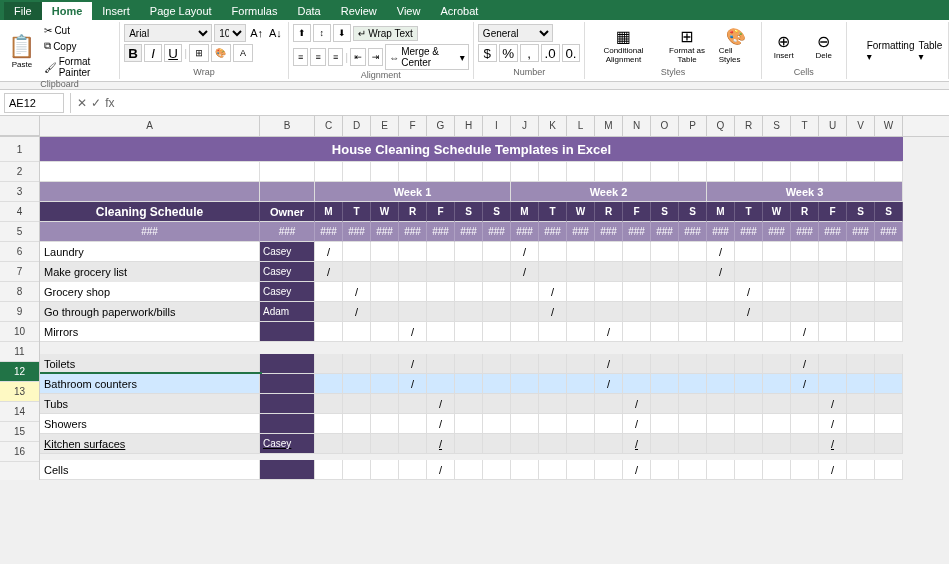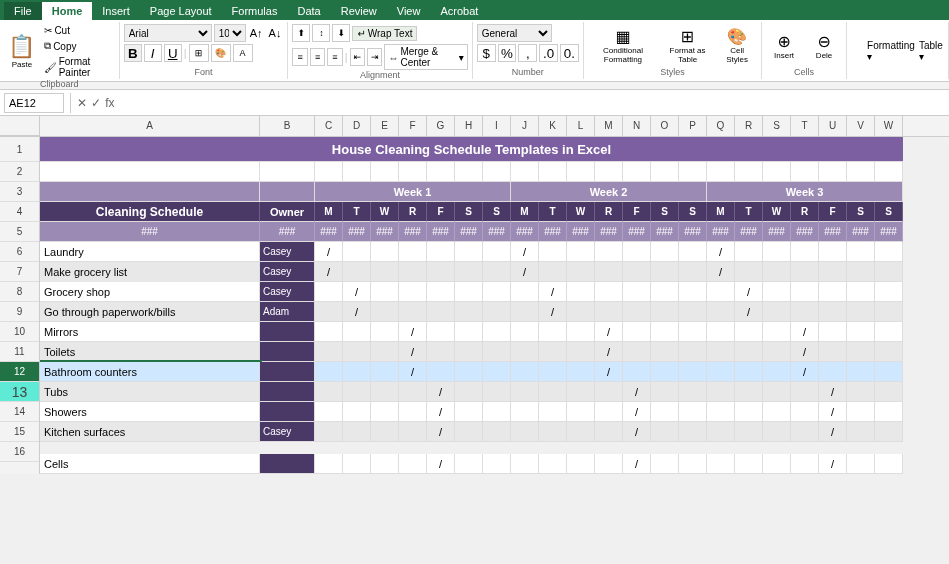--- a/index.html
+++ b/index.html
@@ -78,21 +78,21 @@
         <div style="display:flex;gap:2px;align-items:center;">
           <button style="font-weight:bold;width:18px;height:18px;border:1px solid #ccc;cursor:pointer;background:#f0f0f0;">B</button>
           <button style="font-style:italic;width:18px;height:18px;border:1px solid #ccc;cursor:pointer;background:white;">I</button>
           <button style="text-decoration:underline;width:18px;height:18px;border:1px solid #ccc;cursor:pointer;background:white;">U</button>
           <span style="color:#ccc;">|</span>
           <button style="width:20px;height:18px;border:1px solid #ccc;cursor:pointer;background:white;font-size:9px;">⊞</button>
           <button style="width:20px;height:18px;border:1px solid #ccc;cursor:pointer;background:white;font-size:9px;">🎨</button>
           <button style="width:20px;height:18px;border:1px solid #ccc;cursor:pointer;background:white;font-size:9px;">A</button>
         </div>
       </div>
-      <div style="font-size:9px;color:#666;text-align:center;">Font</div>
+      <div style="font-size:9px;color:#666;text-align:center;">Wrap</div>
     </div>
 
     <div style="display:flex;flex-direction:column;border-right:1px solid #ddd;padding:2px 4px;">
       <div style="display:flex;flex-direction:column;gap:2px;flex:1;">
         <div style="display:flex;gap:2px;align-items:center;">
           <button style="width:18px;height:18px;border:1px solid #ccc;cursor:pointer;background:white;font-size:9px;">⬆</button>
           <button style="width:18px;height:18px;border:1px solid #ccc;cursor:pointer;background:white;font-size:9px;">↕</button>
           <button style="width:18px;height:18px;border:1px solid #ccc;cursor:pointer;background:white;font-size:9px;">⬇</button>
           <span style="font-size:10px;cursor:pointer;padding:1px 4px;border:1px solid #ccc;background:#e8f0e8;display:flex;align-items:center;gap:2px;">
             <span>↵</span>
@@ -131,29 +131,29 @@
           <button style="width:22px;height:18px;border:1px solid #ccc;cursor:pointer;background:white;">0.</button>
         </div>
       </div>
       <div style="font-size:9px;color:#666;text-align:center;">Number</div>
     </div>
 
     <div style="display:flex;flex-direction:column;border-right:1px solid #ddd;padding:2px 4px;">
       <div style="display:flex;gap:4px;align-items:center;flex:1;">
         <div style="display:flex;flex-direction:column;align-items:center;cursor:pointer;padding:2px;min-width:44px;">
           <span style="font-size:16px;">▦</span>
-          <span style="font-size:8px;text-align:center;">Conditional Formatting</span>
+          <span style="font-size:8px;text-align:center;">Conditional Alignment</span>
         </div>
         <div style="display:flex;flex-direction:column;align-items:center;cursor:pointer;padding:2px;min-width:44px;">
           <span style="font-size:16px;">⊞</span>
           <span style="font-size:8px;text-align:center;">Format as Table</span>
         </div>
         <div style="display:flex;flex-direction:column;align-items:center;cursor:pointer;padding:2px;min-width:40px;">
           <span style="font-size:16px;">🎨</span>
-          <span style="font-size:8px;text-align:center;">Cell Styles</span>
+          <span style="font-size:8px;">Cell Styles</span>
         </div>
       </div>
       <div style="font-size:9px;color:#666;text-align:center;">Styles</div>
     </div>
 
     <div style="display:flex;flex-direction:column;border-right:1px solid #ddd;padding:2px 4px;">
       <div style="display:flex;gap:4px;align-items:center;flex:1;">
         <div style="display:flex;flex-direction:column;align-items:center;cursor:pointer;padding:2px;min-width:36px;">
           <span style="font-size:16px;">⊕</span>
           <span style="font-size:8px;">Insert</span>
@@ -220,21 +220,21 @@
         <div style="height: 20px; border-bottom: 1px solid rgb(221, 221, 221); text-align: center; line-height: 20px; font-size: 10px; color: rgb(68, 68, 68); background: rgb(243, 243, 243);">3</div>
         <div style="height: 20px; border-bottom: 1px solid rgb(221, 221, 221); text-align: center; line-height: 20px; font-size: 10px; color: rgb(68, 68, 68); background: rgb(243, 243, 243);">4</div>
         <div style="height: 20px; border-bottom: 1px solid rgb(221, 221, 221); text-align: center; line-height: 20px; font-size: 10px; color: rgb(68, 68, 68); background: rgb(243, 243, 243);">5</div>
         <div style="height: 20px; border-bottom: 1px solid rgb(221, 221, 221); text-align: center; line-height: 20px; font-size: 10px; color: rgb(68, 68, 68); background: rgb(243, 243, 243);">6</div>
         <div style="height: 20px; border-bottom: 1px solid rgb(221, 221, 221); text-align: center; line-height: 20px; font-size: 10px; color: rgb(68, 68, 68); background: rgb(243, 243, 243);">7</div>
         <div style="height: 20px; border-bottom: 1px solid rgb(221, 221, 221); text-align: center; line-height: 20px; font-size: 10px; color: rgb(68, 68, 68); background: rgb(243, 243, 243);">8</div>
         <div style="height: 20px; border-bottom: 1px solid rgb(221, 221, 221); text-align: center; line-height: 20px; font-size: 10px; color: rgb(68, 68, 68); background: rgb(243, 243, 243);">9</div>
         <div style="height: 20px; border-bottom: 1px solid rgb(221, 221, 221); text-align: center; line-height: 20px; font-size: 10px; color: rgb(68, 68, 68); background: rgb(243, 243, 243);">10</div>
         <div style="height: 20px; border-bottom: 1px solid rgb(221, 221, 221); text-align: center; line-height: 20px; font-size: 10px; color: rgb(68, 68, 68); background: rgb(243, 243, 243);">11</div>
         <div style="height: 20px; border-bottom: 1px solid rgb(221, 221, 221); text-align: center; line-height: 20px; font-size: 10px; color: white; background: rgb(33, 115, 70);">12</div>
-        <div style="height: 20px; border-bottom: 1px solid rgb(221, 221, 221); text-align: center; line-height: 20px; font-size: 14px; color: rgb(68, 68, 68); background: #5eead4;">13</div>
+        <div style="height: 20px; border-bottom: 1px solid rgb(221, 221, 221); text-align: center; line-height: 20px; font-size: 10px; color: rgb(68, 68, 68); background: #fef9c3;">13</div>
         <div style="height: 20px; border-bottom: 1px solid rgb(221, 221, 221); text-align: center; line-height: 20px; font-size: 10px; color: rgb(68, 68, 68); background: rgb(243, 243, 243);">14</div>
         <div style="height: 20px; border-bottom: 1px solid rgb(221, 221, 221); text-align: center; line-height: 20px; font-size: 10px; color: rgb(68, 68, 68); background: rgb(243, 243, 243);">15</div>
         <div style="height: 20px; border-bottom: 1px solid rgb(221, 221, 221); text-align: center; line-height: 20px; font-size: 10px; color: rgb(68, 68, 68); background: rgb(243, 243, 243);">16</div>
       </div>
       <div style="flex: 1 1 0%; overflow: hidden;">
         <div style="display: flex; height: 25px;">
           <div style="width: 863px; height: 25px; background: rgb(123, 95, 160); color: white; font-weight: bold; font-size: 13px; text-align: center; line-height: 25px; border-bottom: 1px solid rgb(221, 221, 221);">House Cleaning Schedule Templates in Excel</div>
         </div>
         <div style="display: flex; height: 20px;">
           <div style="width: 220px; min-width: 220px; height: 20px; border-right: 1px solid rgb(221, 221, 221); border-bottom: 1px solid rgb(221, 221, 221); background: white;"></div>
@@ -436,21 +436,21 @@
           <div style="width: 28px; min-width: 28px; height: 20px; border-right: 1px solid rgb(221, 221, 221); border-bottom: 1px solid rgb(221, 221, 221); background: white; text-align: center; line-height: 20px; font-size: 11px;"></div>
           <div style="width: 28px; min-width: 28px; height: 20px; border-right: 1px solid rgb(221, 221, 221); border-bottom: 1px solid rgb(221, 221, 221); background: white; text-align: center; line-height: 20px; font-size: 11px;"></div>
           <div style="width: 28px; min-width: 28px; height: 20px; border-right: 1px solid rgb(221, 221, 221); border-bottom: 1px solid rgb(221, 221, 221); background: white; text-align: center; line-height: 20px; font-size: 11px;"></div>
           <div style="width: 28px; min-width: 28px; height: 20px; border-right: 1px solid rgb(221, 221, 221); border-bottom: 1px solid rgb(221, 221, 221); background: white; text-align: center; line-height: 20px; font-size: 11px;"></div>
           <div style="width: 28px; min-width: 28px; height: 20px; border-right: 1px solid rgb(221, 221, 221); border-bottom: 1px solid rgb(221, 221, 221); background: white; text-align: center; line-height: 20px; font-size: 11px;"></div>
           <div style="width: 28px; min-width: 28px; height: 20px; border-right: 1px solid rgb(221, 221, 221); border-bottom: 1px solid rgb(221, 221, 221); background: white; text-align: center; line-height: 20px; font-size: 11px;">/</div>
           <div style="width: 28px; min-width: 28px; height: 20px; border-right: 1px solid rgb(221, 221, 221); border-bottom: 1px solid rgb(221, 221, 221); background: white; text-align: center; line-height: 20px; font-size: 11px;"></div>
           <div style="width: 28px; min-width: 28px; height: 20px; border-right: 1px solid rgb(221, 221, 221); border-bottom: 1px solid rgb(221, 221, 221); background: white; text-align: center; line-height: 20px; font-size: 11px;"></div>
           <div style="width: 28px; min-width: 28px; height: 20px; border-right: 1px solid rgb(221, 221, 221); border-bottom: 1px solid rgb(221, 221, 221); background: white; text-align: center; line-height: 20px; font-size: 11px;"></div>
         </div>
-        <div style="display: flex; height: 20px;">
+        <div style="display: flex; height: 20px; margin-top: 12px;">
           <div style="width: 220px; min-width: 220px; height: 20px; border-right: 1px solid rgb(221, 221, 221); border-bottom: 1px solid rgb(221, 221, 221); background: rgb(232, 232, 232); line-height: 20px; font-size: 11px; padding: 0px 4px; overflow: hidden; white-space: nowrap;">Toilets</div>
           <div style="width: 55px; min-width: 55px; height: 20px; border-right: 1px solid rgb(221, 221, 221); border-bottom: 1px solid rgb(221, 221, 221); background: rgb(74, 56, 103); color: white; line-height: 20px; font-size: 10px; padding: 0px 3px; overflow: hidden;"></div>
           <div style="width: 28px; min-width: 28px; height: 20px; border-right: 1px solid rgb(221, 221, 221); border-bottom: 1px solid rgb(221, 221, 221); background: rgb(232, 232, 232); text-align: center; line-height: 20px; font-size: 11px;"></div>
           <div style="width: 28px; min-width: 28px; height: 20px; border-right: 1px solid rgb(221, 221, 221); border-bottom: 1px solid rgb(221, 221, 221); background: rgb(232, 232, 232); text-align: center; line-height: 20px; font-size: 11px;"></div>
           <div style="width: 28px; min-width: 28px; height: 20px; border-right: 1px solid rgb(221, 221, 221); border-bottom: 1px solid rgb(221, 221, 221); background: rgb(232, 232, 232); text-align: center; line-height: 20px; font-size: 11px;"></div>
           <div style="width: 28px; min-width: 28px; height: 20px; border-right: 1px solid rgb(221, 221, 221); border-bottom: 1px solid rgb(221, 221, 221); background: rgb(232, 232, 232); text-align: center; line-height: 20px; font-size: 11px;">/</div>
           <div style="width: 28px; min-width: 28px; height: 20px; border-right: 1px solid rgb(221, 221, 221); border-bottom: 1px solid rgb(221, 221, 221); background: rgb(232, 232, 232); text-align: center; line-height: 20px; font-size: 11px;"></div>
           <div style="width: 28px; min-width: 28px; height: 20px; border-right: 1px solid rgb(221, 221, 221); border-bottom: 1px solid rgb(221, 221, 221); background: rgb(232, 232, 232); text-align: center; line-height: 20px; font-size: 11px;"></div>
           <div style="width: 28px; min-width: 28px; height: 20px; border-right: 1px solid rgb(221, 221, 221); border-bottom: 1px solid rgb(221, 221, 221); background: rgb(232, 232, 232); text-align: center; line-height: 20px; font-size: 11px;"></div>
           <div style="width: 28px; min-width: 28px; height: 20px; border-right: 1px solid rgb(221, 221, 221); border-bottom: 1px solid rgb(221, 221, 221); background: rgb(232, 232, 232); text-align: center; line-height: 20px; font-size: 11px;"></div>
@@ -536,21 +536,21 @@
           <div style="width: 28px; min-width: 28px; height: 20px; border-right: 1px solid rgb(221, 221, 221); border-bottom: 1px solid rgb(221, 221, 221); background: white; text-align: center; line-height: 20px; font-size: 11px;"></div>
           <div style="width: 28px; min-width: 28px; height: 20px; border-right: 1px solid rgb(221, 221, 221); border-bottom: 1px solid rgb(221, 221, 221); background: white; text-align: center; line-height: 20px; font-size: 11px;"></div>
           <div style="width: 28px; min-width: 28px; height: 20px; border-right: 1px solid rgb(221, 221, 221); border-bottom: 1px solid rgb(221, 221, 221); background: white; text-align: center; line-height: 20px; font-size: 11px;"></div>
           <div style="width: 28px; min-width: 28px; height: 20px; border-right: 1px solid rgb(221, 221, 221); border-bottom: 1px solid rgb(221, 221, 221); background: white; text-align: center; line-height: 20px; font-size: 11px;"></div>
           <div style="width: 28px; min-width: 28px; height: 20px; border-right: 1px solid rgb(221, 221, 221); border-bottom: 1px solid rgb(221, 221, 221); background: white; text-align: center; line-height: 20px; font-size: 11px;"></div>
           <div style="width: 28px; min-width: 28px; height: 20px; border-right: 1px solid rgb(221, 221, 221); border-bottom: 1px solid rgb(221, 221, 221); background: white; text-align: center; line-height: 20px; font-size: 11px;"></div>
           <div style="width: 28px; min-width: 28px; height: 20px; border-right: 1px solid rgb(221, 221, 221); border-bottom: 1px solid rgb(221, 221, 221); background: white; text-align: center; line-height: 20px; font-size: 11px;">/</div>
           <div style="width: 28px; min-width: 28px; height: 20px; border-right: 1px solid rgb(221, 221, 221); border-bottom: 1px solid rgb(221, 221, 221); background: white; text-align: center; line-height: 20px; font-size: 11px;"></div>
           <div style="width: 28px; min-width: 28px; height: 20px; border-right: 1px solid rgb(221, 221, 221); border-bottom: 1px solid rgb(221, 221, 221); background: white; text-align: center; line-height: 20px; font-size: 11px;"></div>
         </div>
-        <div style="display: flex; height: 32px;">
+        <div style="display: flex; height: 26px; text-decoration: underline;">
           <div style="width: 220px; min-width: 220px; height: 20px; border-right: 1px solid rgb(221, 221, 221); border-bottom: 1px solid rgb(221, 221, 221); background: rgb(232, 232, 232); line-height: 20px; font-size: 11px; padding: 0px 4px; overflow: hidden; white-space: nowrap;">Kitchen surfaces</div>
           <div style="width: 55px; min-width: 55px; height: 20px; border-right: 1px solid rgb(221, 221, 221); border-bottom: 1px solid rgb(221, 221, 221); background: rgb(74, 56, 103); color: white; line-height: 20px; font-size: 10px; padding: 0px 3px; overflow: hidden;">Casey</div>
           <div style="width: 28px; min-width: 28px; height: 20px; border-right: 1px solid rgb(221, 221, 221); border-bottom: 1px solid rgb(221, 221, 221); background: rgb(232, 232, 232); text-align: center; line-height: 20px; font-size: 11px;"></div>
           <div style="width: 28px; min-width: 28px; height: 20px; border-right: 1px solid rgb(221, 221, 221); border-bottom: 1px solid rgb(221, 221, 221); background: rgb(232, 232, 232); text-align: center; line-height: 20px; font-size: 11px;"></div>
           <div style="width: 28px; min-width: 28px; height: 20px; border-right: 1px solid rgb(221, 221, 221); border-bottom: 1px solid rgb(221, 221, 221); background: rgb(232, 232, 232); text-align: center; line-height: 20px; font-size: 11px;"></div>
           <div style="width: 28px; min-width: 28px; height: 20px; border-right: 1px solid rgb(221, 221, 221); border-bottom: 1px solid rgb(221, 221, 221); background: rgb(232, 232, 232); text-align: center; line-height: 20px; font-size: 11px;"></div>
           <div style="width: 28px; min-width: 28px; height: 20px; border-right: 1px solid rgb(221, 221, 221); border-bottom: 1px solid rgb(221, 221, 221); background: rgb(232, 232, 232); text-align: center; line-height: 20px; font-size: 11px;">/</div>
           <div style="width: 28px; min-width: 28px; height: 20px; border-right: 1px solid rgb(221, 221, 221); border-bottom: 1px solid rgb(221, 221, 221); background: rgb(232, 232, 232); text-align: center; line-height: 20px; font-size: 11px;"></div>
           <div style="width: 28px; min-width: 28px; height: 20px; border-right: 1px solid rgb(221, 221, 221); border-bottom: 1px solid rgb(221, 221, 221); background: rgb(232, 232, 232); text-align: center; line-height: 20px; font-size: 11px;"></div>
           <div style="width: 28px; min-width: 28px; height: 20px; border-right: 1px solid rgb(221, 221, 221); border-bottom: 1px solid rgb(221, 221, 221); background: rgb(232, 232, 232); text-align: center; line-height: 20px; font-size: 11px;"></div>

